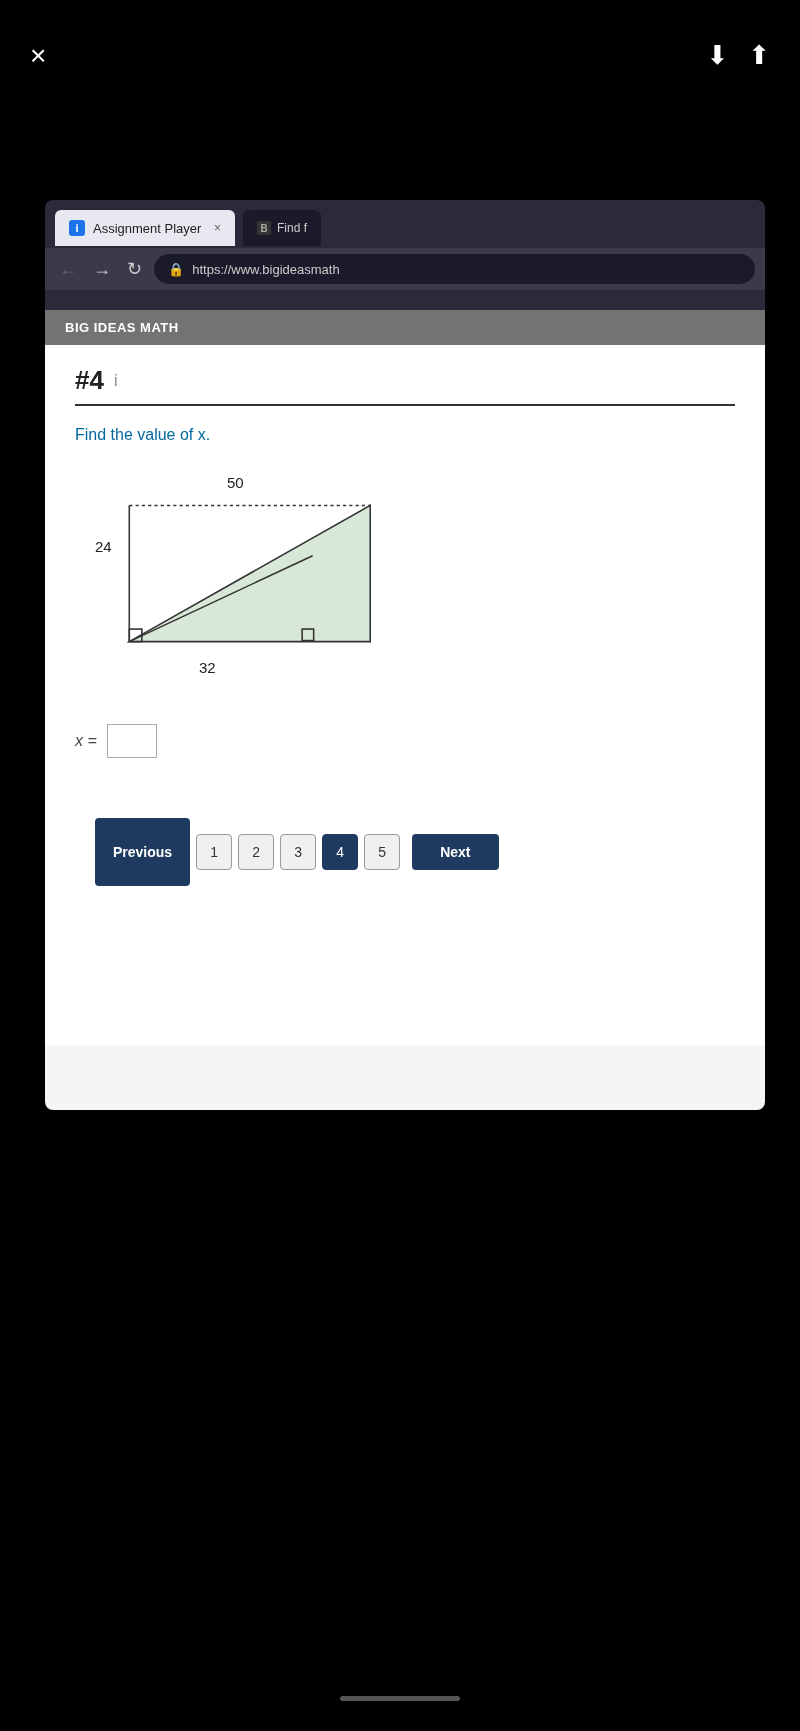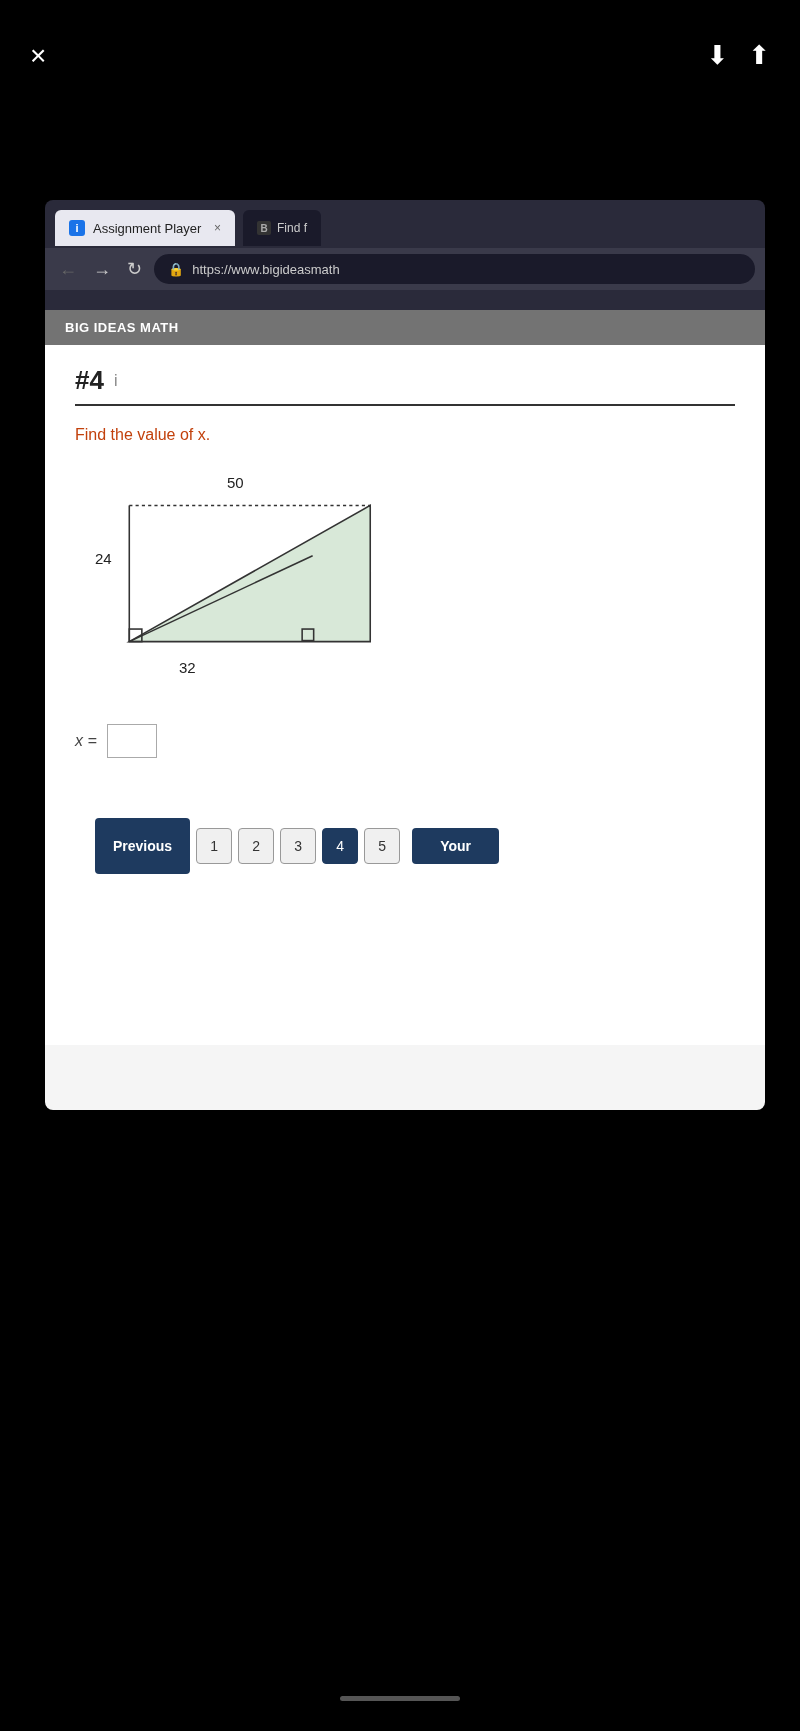--- a/index.html
+++ b/index.html
@@ -212,21 +212,21 @@
     }
 
     .divider {
       border: none;
       border-top: 2px solid #333;
       margin: 8px 0 20px 0;
     }
 
     .question-text {
       font-size: 16px;
-      color: #c2410c;
+      color: #0369a1;
       margin-bottom: 30px;
     }
 
     
     .diagram-container {
       margin: 10px 0 30px 20px;
       position: relative;
       width: 320px;
       height: 220px;
     }
@@ -268,21 +268,21 @@
       align-items: center;
       gap: 6px;
       padding: 20px 20px 30px 20px;
     }
 
     .btn-previous {
       background: #1e3a5f;
       color: #fff;
       border: none;
       border-radius: 4px;
-      padding: 20px 18px;
+      padding: 26px 18px;
       font-size: 14px;
       cursor: pointer;
       font-weight: bold;
     }
 
     .page-btn {
       width: 36px;
       height: 36px;
       border: 1px solid #999;
       background: #f0f0f0;
@@ -391,23 +391,23 @@
       <span class="info-icon">i</span>
     </div>
     <hr class="divider">
 
     <div class="question-text">Find the value of x.</div>
 
     <div class="diagram-container">
 
       <span class="diagram-label" style="top:0; left:132px;">50</span>
 
-      <span class="diagram-label" style="top:76px; left:0px;">24</span>
-
-      <span class="diagram-label" style="top:185px; left:84px;">32</span>
+      <span class="diagram-label" style="top:64px; left:0px;">24</span>
+
+      <span class="diagram-label" style="top:185px; left:104px;">32</span>
 
       <span class="diagram-label" style="top:115px; left:240px;">x</span>
 
       <svg class="triangle-diagram" viewBox="0 0 300 210" xmlns="http://www.w3.org/2000/svg">
 
         <polygon points="30,160 260,30 260,160" fill="#d8e8d8" stroke="#333" stroke-width="1.5"></polygon>
 
         <line x1="30" y1="160" x2="205" y2="78" stroke="#333" stroke-width="1.5"></line>
 
         <rect x="30" y="148" width="12" height="12" fill="none" stroke="#333" stroke-width="1.5"></rect>
@@ -425,20 +425,20 @@
       <input class="answer-input" type="text" value="" style="">
     </div>
 
     <div class="nav-pagination">
       <button class="btn-previous">Previous</button>
       <button class="page-btn">1</button>
       <button class="page-btn">2</button>
       <button class="page-btn">3</button>
       <button class="page-btn active">4</button>
       <button class="page-btn">5</button>
-      <button class="btn-next">Your</button>
+      <button class="btn-next">Next</button>
     </div>
   </div>
 </div>
 
 <div class="bottom-area">
   <div class="home-indicator"></div>
 </div>
 
 </body></html>

